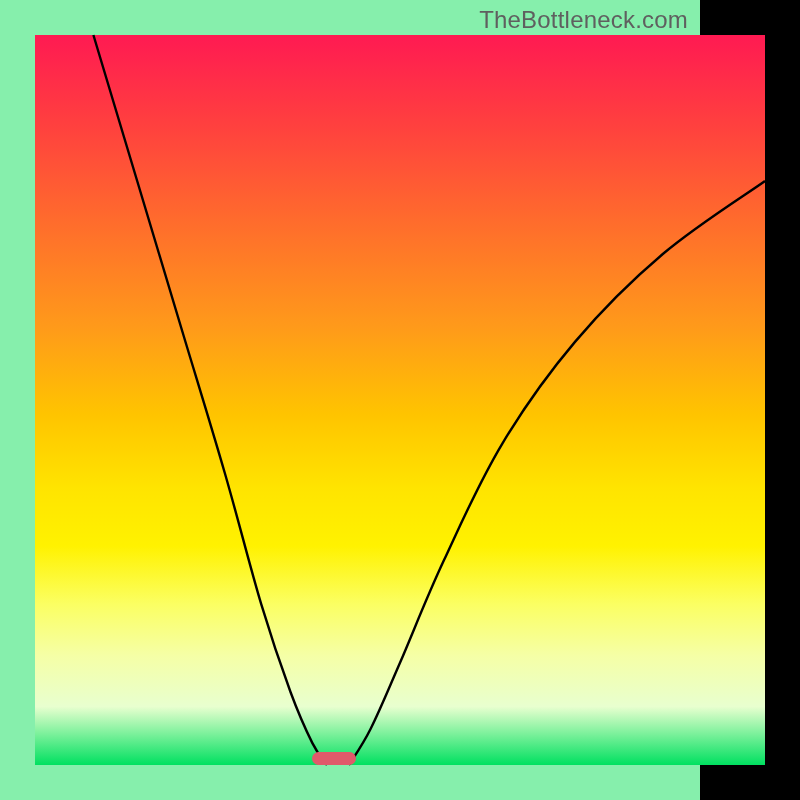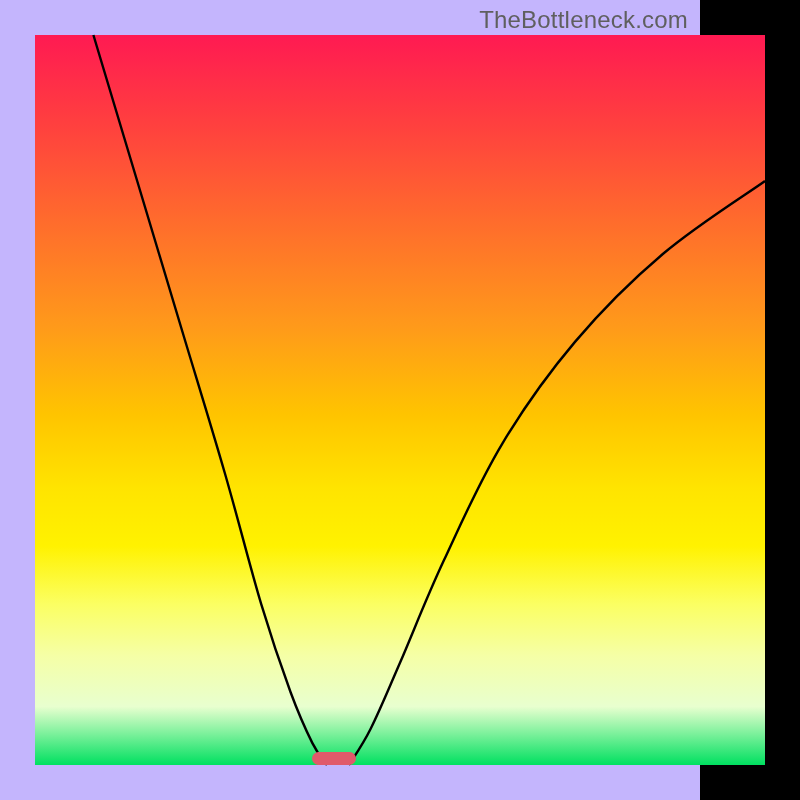--- a/index.html
+++ b/index.html
@@ -10,21 +10,21 @@
     background: #000;
     overflow: hidden;
     font-family: Arial, Helvetica, sans-serif;
   }
   .frame {
     position: absolute;
     top: 0;
     left: 0;
     width: 700px;
     height: 800px;
-    background: #c4b5fd;
+    background: #86efac;
   }
   .plot-area {
     position: absolute;
     top: 35px;
     left: 35px;
     width: 730px;
     height: 730px;
     background: linear-gradient(
       to bottom,
       #ff1a52 0%,

